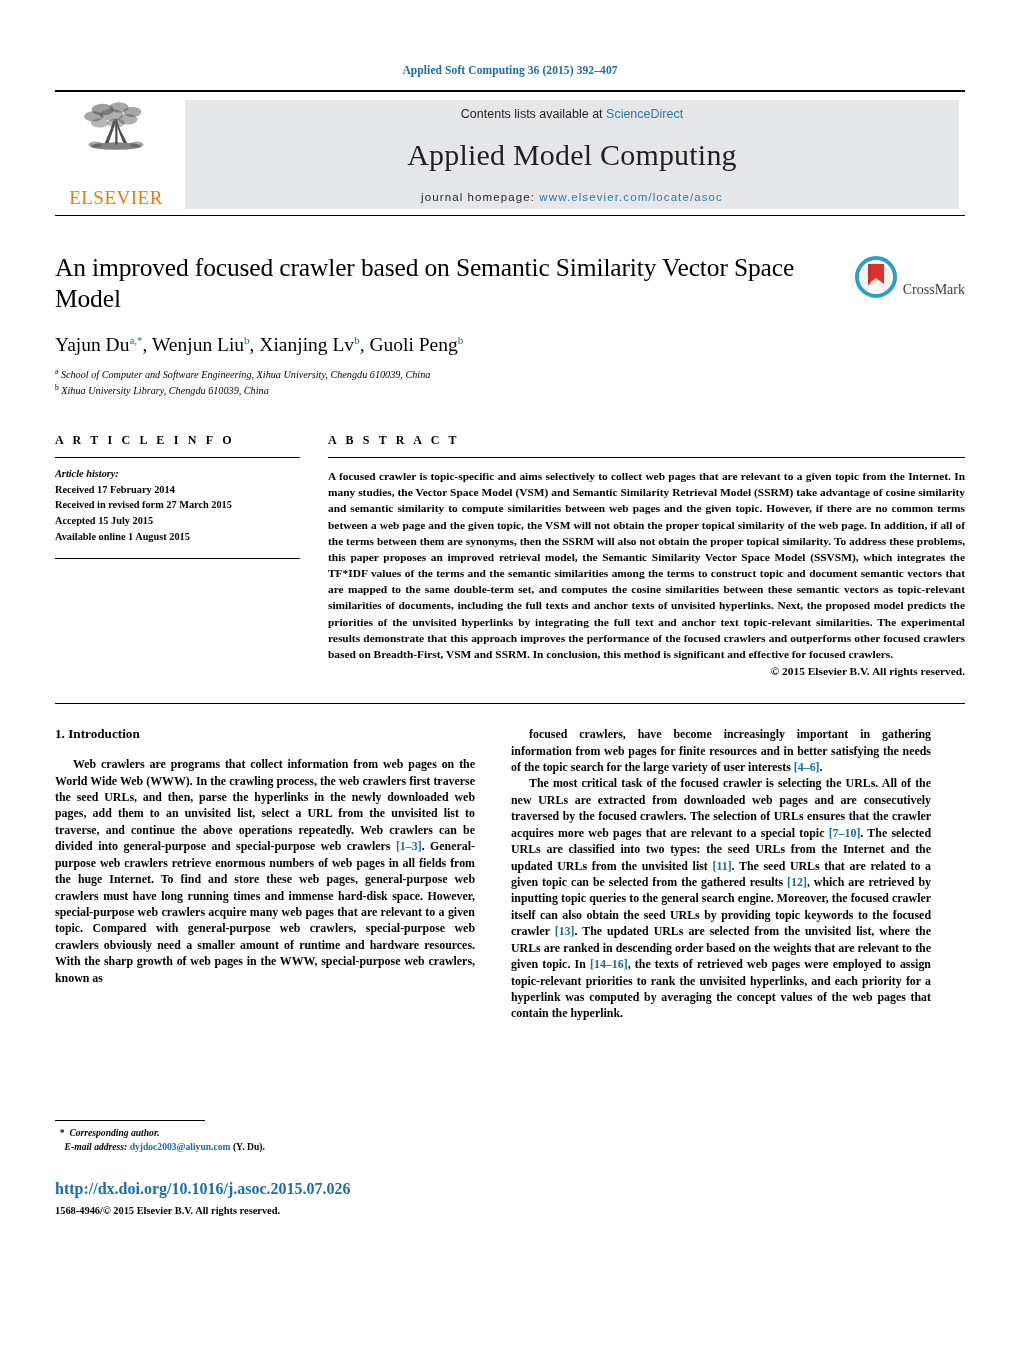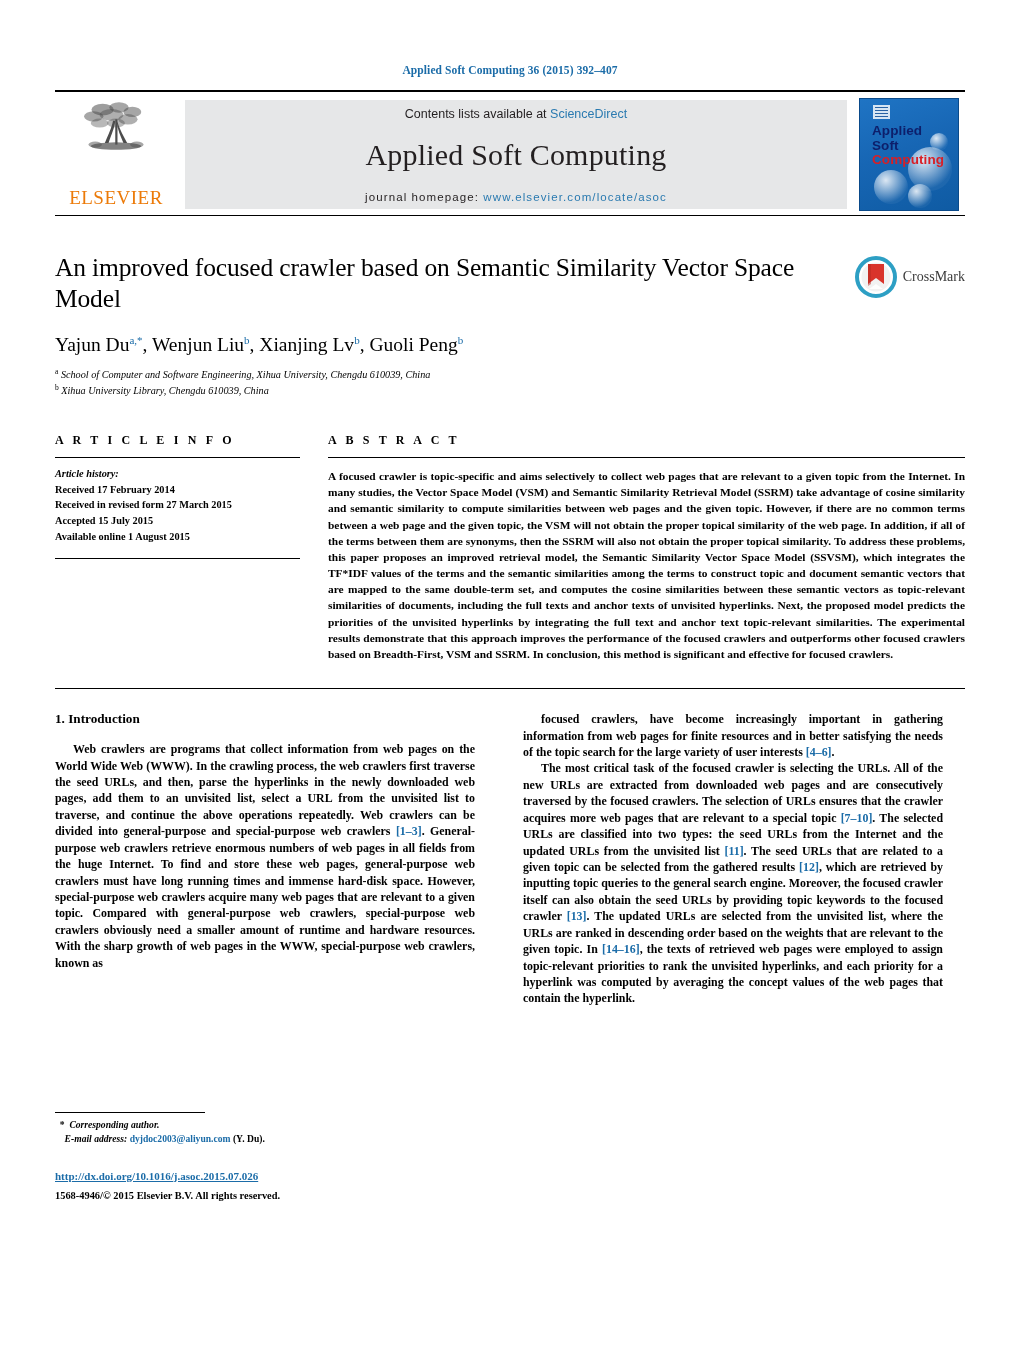--- a/index.html
+++ b/index.html
@@ -155,21 +155,21 @@
     font-family: "Liberation Serif", serif;
     font-style: italic;
     font-size: 10.2px;
     line-height: 1.45;
     color: #000;
   }
   .affils sup { font-style: normal; font-size: 7.5px; vertical-align: super; }
 
   .crossmark {
     position: absolute; right: 0; top: 4px;
-    display: flex; align-items: center; gap: 6px;
+    display: flex; align-items: flex-end; gap: 6px;
   }
   .crossmark-text {
     font-family: "Liberation Serif", serif;
     font-size: 14px; color: #3b3b3b;
   }
 
   
   .info-abstract {
     margin: 34px 55px 0 55px;
     display: flex;
@@ -209,21 +209,21 @@
     font-size: 11.4px;
     font-weight: bold;
     margin-top: 3px;
   }
 
   
   .body-rule { margin: 26px 55px 0 55px; border-top: 1px solid #000; }
   .body-cols {
     margin: 22px 55px 0 55px;
     display: flex;
-    gap: 48px;
+    gap: 36px;
   }
   .bcol { width: 420px; flex: 0 0 420px; position: relative; }
   .h1 {
     font-family: "Liberation Serif", serif;
     font-weight: bold;
     font-size: 13.2px;
     margin: 0 0 14px 0;
   }
   .ptext {
     font-size: 11.9px;
@@ -243,24 +243,23 @@
     font-size: 9.6px;
     line-height: 1.5;
     font-weight: bold;
   }
   .fn-line .ital { font-style: italic; }
   .fn-email { color: #1b6ca8; }
   .doi-block { margin-top: 22px; }
   .doi-link {
     display: block;
     color: #1b6ca8;
-    font-size: 11px;
+    font-size: 16px;
     font-weight: bold;
     line-height: 1.45;
-    text-decoration: underline;
   }
   .issn-line {
     font-size: 10.4px;
     font-weight: bold;
     line-height: 1.45;
   }
 </style>
 </head>
 <body>
 
@@ -289,40 +288,26 @@
           <ellipse cx="76" cy="60" rx="9" ry="4" opacity=".5"></ellipse>
         </g>
       </svg>
       <div class="elsevier-word">ELSEVIER</div>
     </div>
 
     <div class="journal-band">
       <div class="contents-line">
         <span>Contents lists available at </span><span class="sd">ScienceDirect</span>
       </div>
-      <div class="journal-title">Applied Soft Computing</div>
+      <div class="journal-title">Applied Model Computing</div>
       <div class="homepage-line">
         <span>journal homepage: </span><span class="url">www.elsevier.com/locate/asoc</span>
       </div>
     </div>
 
-    <div class="cover-thumb">
-      <div class="cover-box">
-        <div class="cover-stamp"></div>
-        <div class="bub b1"></div>
-        <div class="bub b2"></div>
-        <div class="bub b3"></div>
-        <div class="bub b4"></div>
-        <div class="cover-txt">
-          <span class="cover-applied">Applied</span>
-          <span class="cover-soft">Soft</span>
-          <span class="cover-computing">Computing</span>
-        </div>
-      </div>
-    </div>
   </div>
 
   <div class="title-block">
     <h1 class="paper-title">An improved focused crawler based on Semantic Similarity Vector Space Model</h1>
     <div class="authors">Yajun Du<sup class="star">a,</sup><sup class="star">*</sup>, Wenjun Liu<sup>b</sup>, Xianjing Lv<sup>b</sup>, Guoli Peng<sup>b</sup></div>
     <div class="affils">
       <div><sup>a</sup> <span>School of Computer and Software Engineering, Xihua University, Chengdu 610039, China</span></div>
       <div><sup>b</sup> <span>Xihua University Library, Chengdu 610039, China</span></div>
     </div>
 
@@ -352,20 +337,21 @@
         <div class="grp">Available online 1 August 2015</div>
       </div>
       <div class="info-gap"></div>
       <div class="rule-thin"></div>
     </div>
 
     <div class="col-abstract">
       <div class="sect-head">A B S T R A C T</div>
       <div class="rule"></div>
       <div class="abstract-body">A focused crawler is topic-specific and aims selectively to collect web pages that are relevant to a given topic from the Internet. In many studies, the Vector Space Model (VSM) and Semantic Similarity Retrieval Model (SSRM) take advantage of cosine similarity and semantic similarity to compute similarities between web pages and the given topic. However, if there are no common terms between a web page and the given topic, the VSM will not obtain the proper topical similarity of the web page. In addition, if all of the terms between them are synonyms, then the SSRM will also not obtain the proper topical similarity. To address these problems, this paper proposes an improved retrieval model, the Semantic Similarity Vector Space Model (SSVSM), which integrates the TF*IDF values of the terms and the semantic similarities among the terms to construct topic and document semantic vectors that are mapped to the same double-term set, and computes the cosine similarities between these semantic vectors as topic-relevant similarities of documents, including the full texts and anchor texts of unvisited hyperlinks. Next, the proposed model predicts the priorities of the unvisited hyperlinks by integrating the full text and anchor text topic-relevant similarities. The experimental results demonstrate that this approach improves the performance of the focused crawlers and outperforms other focused crawlers based on Breadth-First, VSM and SSRM. In conclusion, this method is significant and effective for focused crawlers.</div>
+      <div class="copyright">© 2015 Elsevier B.V. All rights reserved.</div>
     </div>
   </div>
 
   <div class="body-rule"></div>
 
   <div class="body-cols">
     <div class="bcol">
       <div class="h1">1.  Introduction</div>
       <p class="ptext">Web crawlers are programs that collect information from web pages on the World Wide Web (WWW). In the crawling process, the web crawlers first traverse the seed URLs, and then, parse the hyperlinks in the newly downloaded web pages, add them to an unvisited list, select a URL from the unvisited list to traverse, and continue the above operations repeatedly. Web crawlers can be divided into general-purpose and special-purpose web crawlers <span class="ref">[1–3]</span>. General-purpose web crawlers retrieve enormous numbers of web pages in all fields from the huge Internet. To find and store these web pages, general-purpose web crawlers must have long running times and immense hard-disk space. However, special-purpose web crawlers acquire many web pages that are relevant to a given topic. Compared with general-purpose web crawlers, special-purpose web crawlers obviously need a smaller amount of runtime and hardware resources. With the sharp growth of web pages in the WWW, special-purpose web crawlers, known as</p>
 

